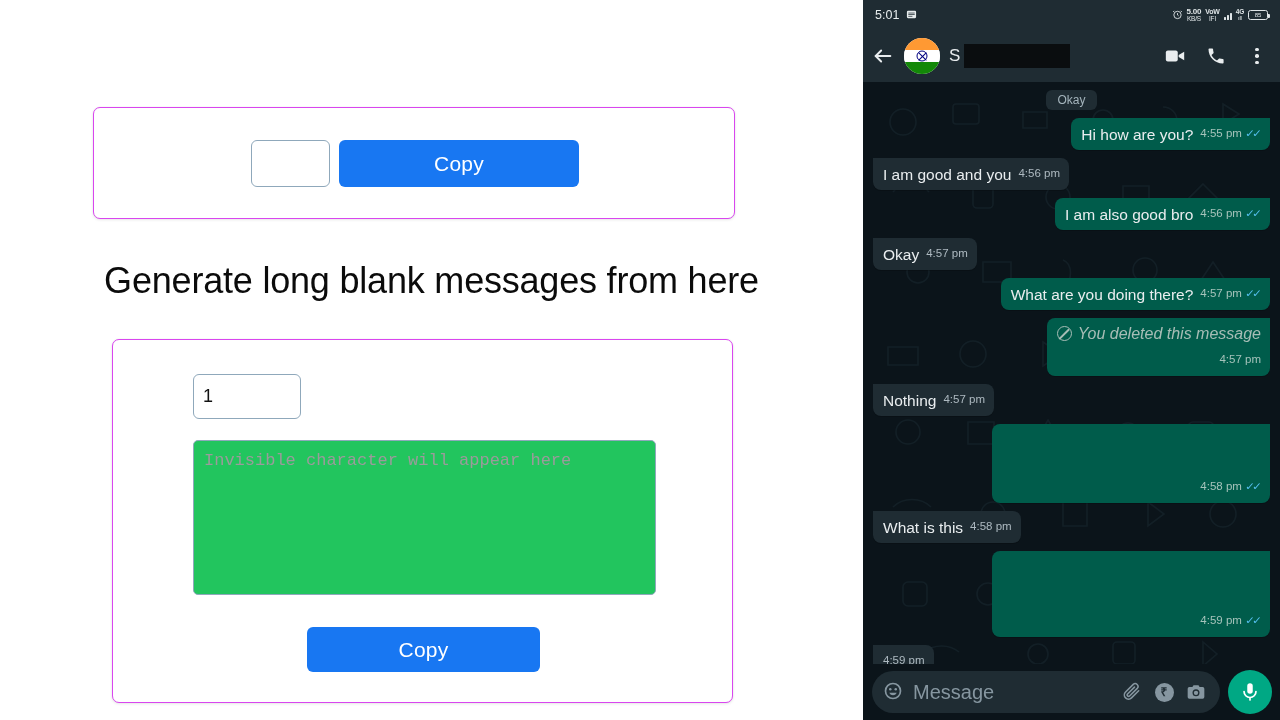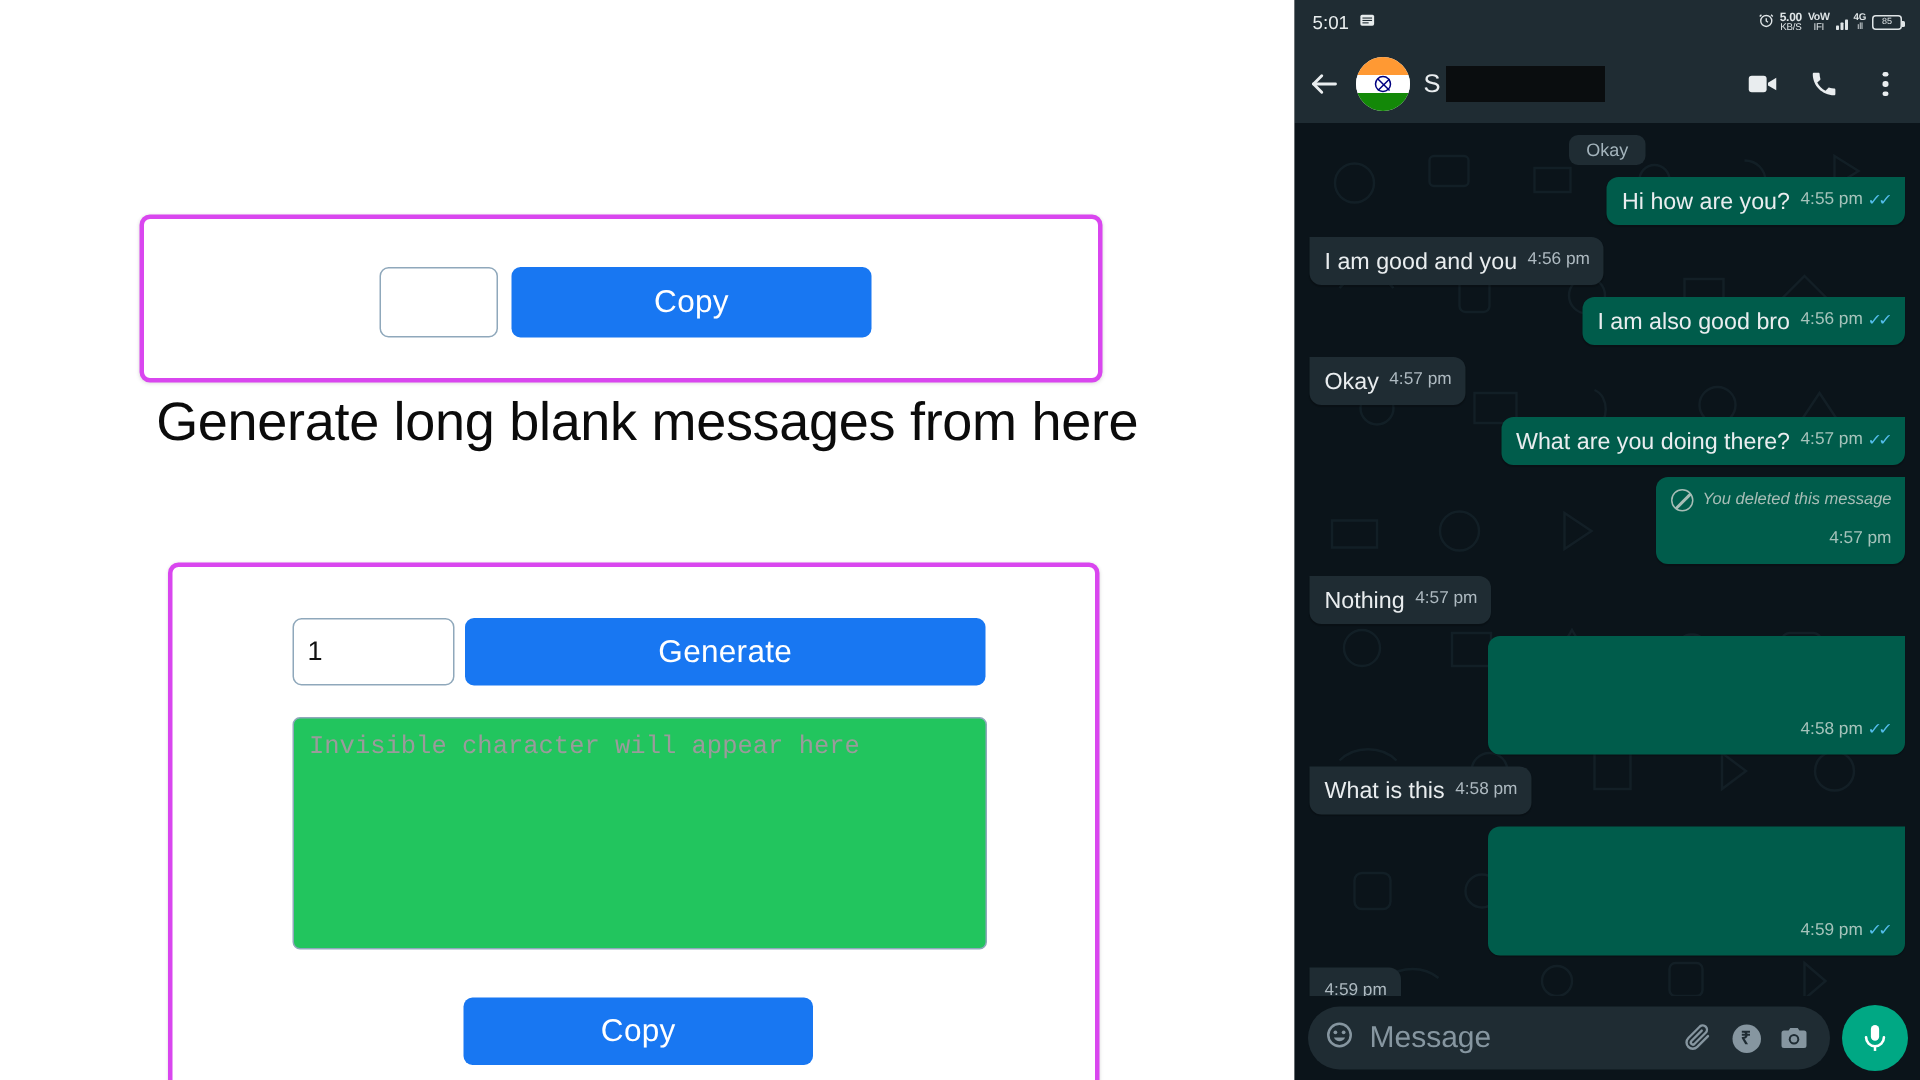--- a/index.html
+++ b/index.html
@@ -48,24 +48,23 @@
     position: absolute;
     left: 0; right: 0;
     top: 258px;
     font-size: 36px;
     line-height: 46px;
   }
 
   .card {
     position: absolute;
     background: #ffffff;
-    border: 3px solid #d946ef;
+    border: 1px solid #d946ef;
     border-radius: 7px;
     box-shadow: 0 1px 3px rgba(0,0,0,0.09), 0 0 2px rgba(0,0,0,0.05);
-    margin-top: 36px;
   }
 
   .card-copy {
     left: 93px;
     top: 107px;
     width: 642px;
     height: 112px;
   }
 
   .card-generate {
@@ -427,21 +426,21 @@
   }
   .deleted-row {
     display: flex;
     align-items: center;
     gap: 6px;
     align-self: flex-start;
   }
   .deleted-text {
     font-style: italic;
     color: #a7bdb6;
-    font-size: 11px;
+    font-size: 16px;
   }
   .ban-icon {
     width: 15px; height: 15px;
     border: 1.5px solid #a7bdb6;
     border-radius: 50%;
     position: relative;
     flex: 0 0 15px;
   }
   .ban-icon::after {
     content: "";
@@ -523,21 +522,20 @@
 
     <div class="card card-copy">
       <input class="text-input input-copy-box" type="text" value="" style="">
       <button class="btn-blue btn-copy-top">Copy</button>
     </div>
 
     <div class="panel-heading heading-generate">Generate long blank messages from here</div>
 
     <div class="card card-generate">
       <input class="text-input input-count" type="text" value="1" style="">
-      <button class="btn-blue btn-generate">Generate</button>
       <textarea class="textarea-invisible" placeholder="Invisible character will appear here" style=""></textarea>
       <button class="btn-blue btn-copy-bottom">Copy</button>
     </div>
   </div>
 
   <div class="phone">
 
     <div class="status-bar">
       <div class="status-left">
         <span>5:01</span>

